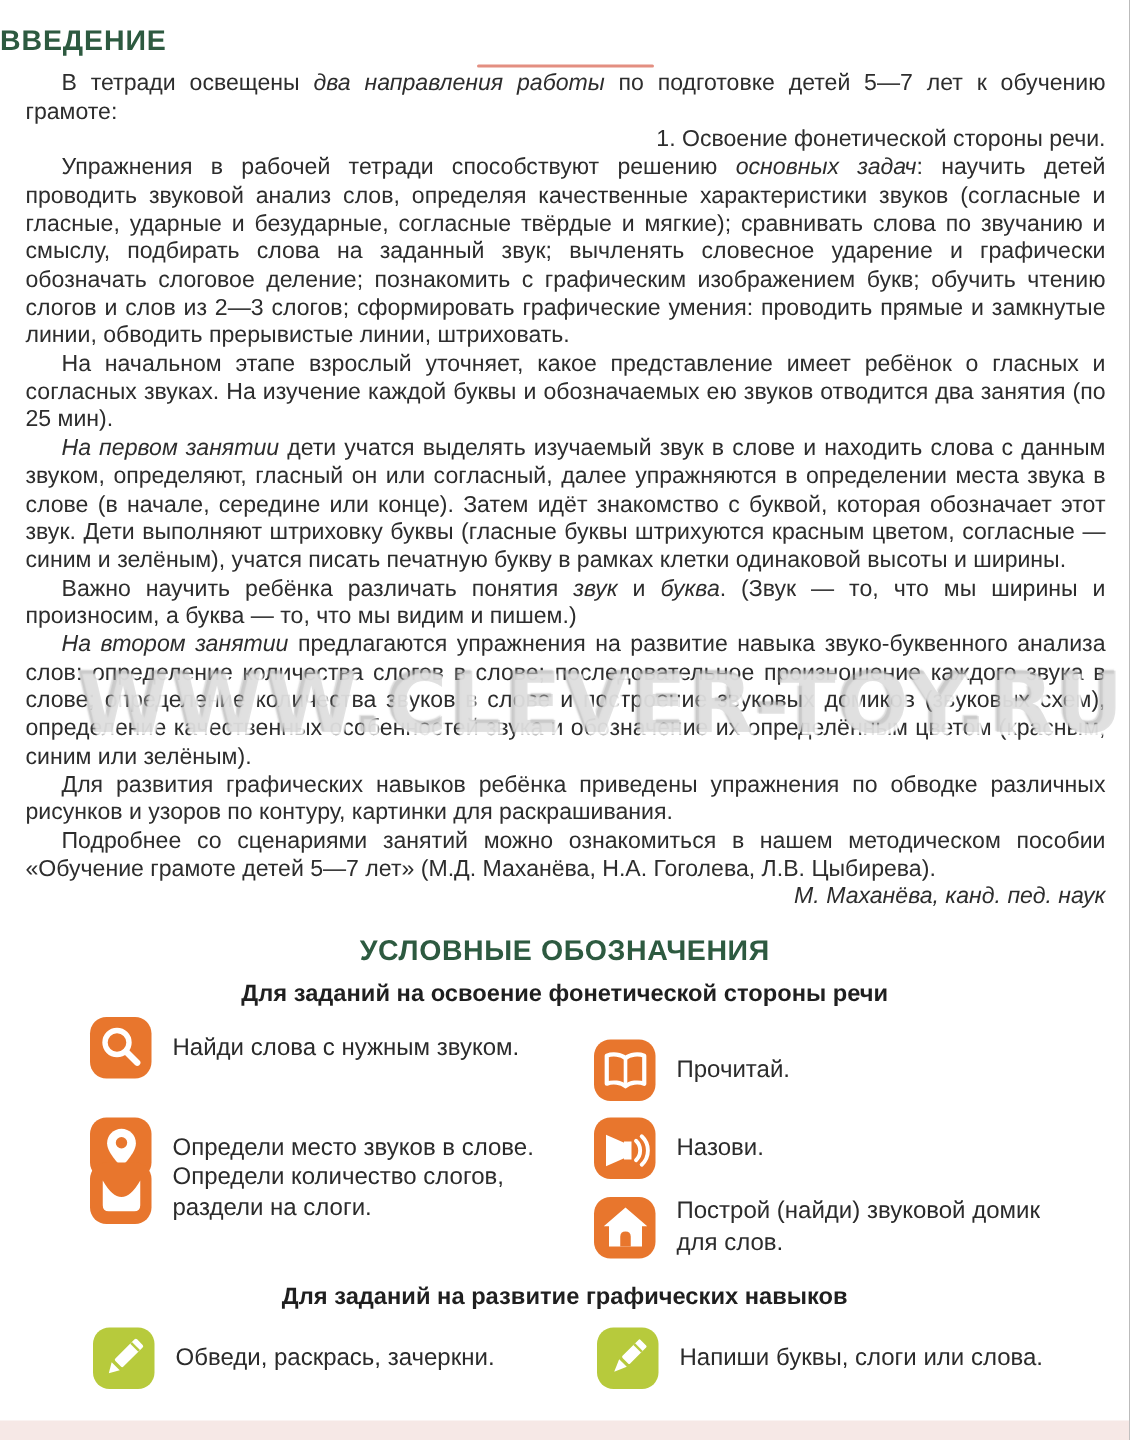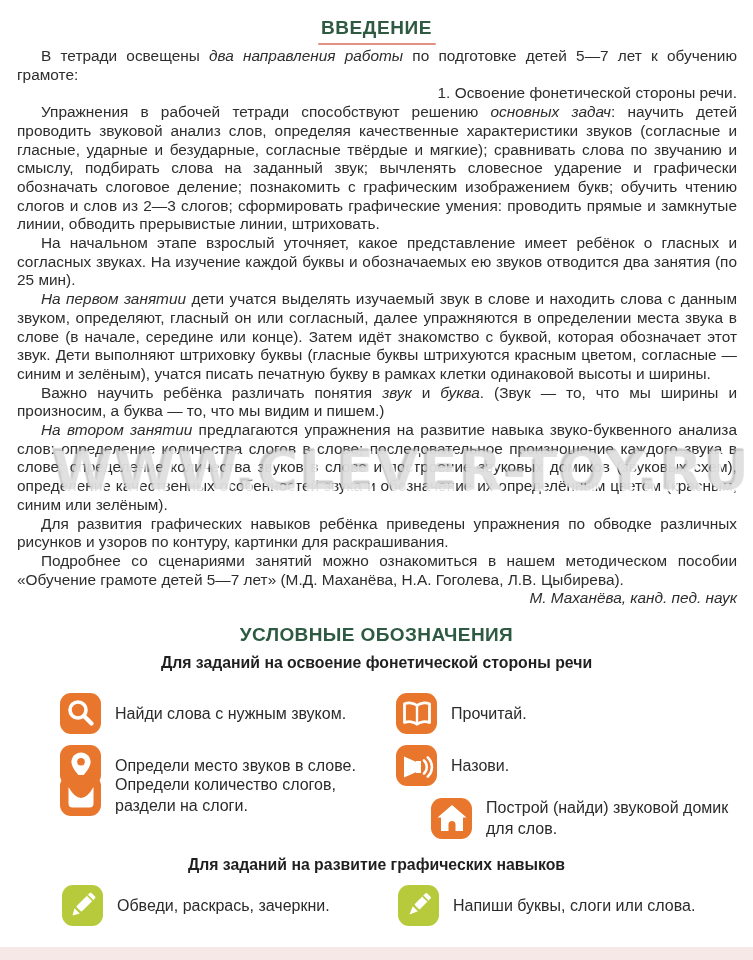--- a/index.html
+++ b/index.html
@@ -8,21 +8,20 @@
     width:753px;height:960px;
     margin:0 auto;
     background:#ffffff;
     overflow:hidden;
     font-family:"Liberation Sans","DejaVu Sans",sans-serif;
     color:var(--text,#2d2d2d);
   }
   
   .page-title{
     position:absolute;top:17px;left:0;right:0;
-    text-align:center;
     font-size:19px;font-weight:bold;
     letter-spacing:.6px;
     color:var(--heading-green,#2d5a40);
   }
   .title-underline{
     position:absolute;top:43px;left:50%;
     transform:translateX(-50%);
     width:118px;height:2px;
     background:var(--underline-red,#d96a57);
     opacity:.75;border-radius:1px;
@@ -73,23 +72,23 @@
     width:41px;height:41px;flex:0 0 41px;
     border-radius:11px;
     display:flex;align-items:center;justify-content:center;
   }
   .glyph.orange{background:var(--accent-orange,#e8762d);}
   .glyph.green{background:var(--accent-green,#b7ca3c);}
   .legend-row .label{
     font-size:16px;line-height:21px;
     white-space:pre-line;color:#2b2b2b;
   }
-  .r1l{left:60px;top:693px;}  .r1r{left:396px;top:693px;}
+  .r1l{left:60px;top:678px;}  .r1r{left:396px;top:693px;}
   .r2l{left:60px;top:745px;}  .r2r{left:396px;top:745px;}
-  .r3l{left:60px;top:774px;}  .r3r{left:396px;top:797px;margin-left:35px;}
+  .r3l{left:60px;top:774px;}  .r3r{left:396px;top:797px;}
   .g1l{left:62px;top:885px;}  .g1r{left:398px;top:885px;}
   .glyph svg{width:40px;height:40px;display:block;}
   
   .bottom-edge{
     position:absolute;left:0;right:0;bottom:0;height:13px;
     background:#f6e8e6;
   }
 </style>
 </head>
 <body>

